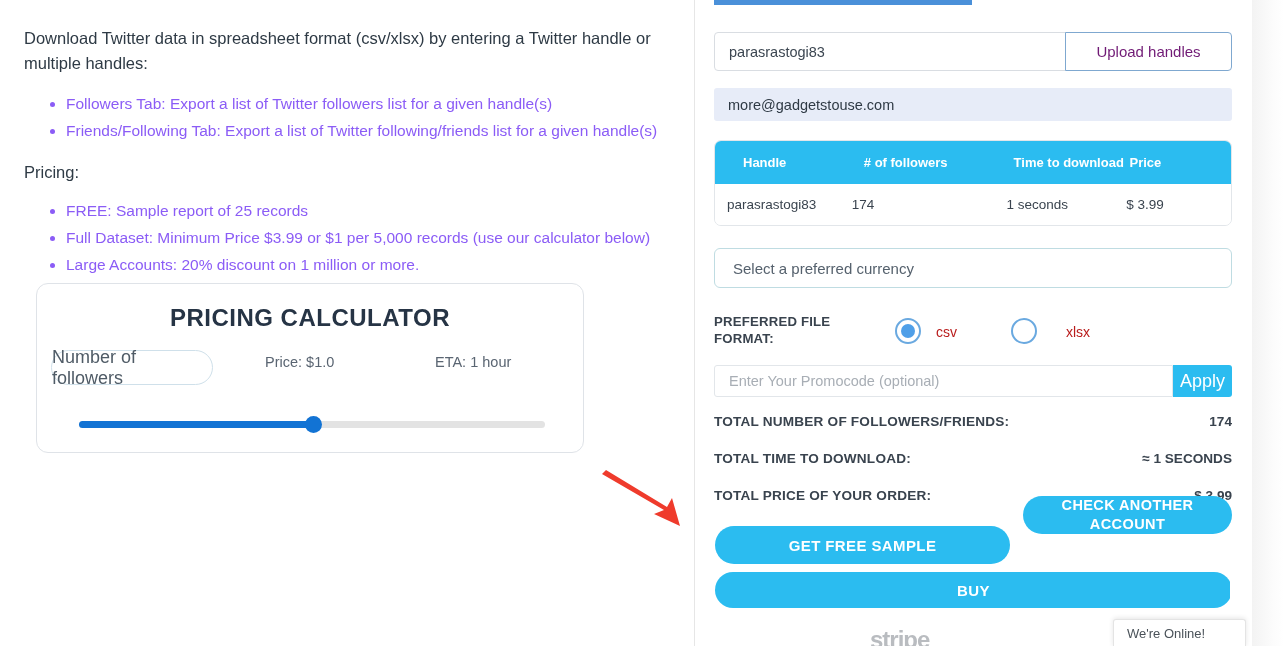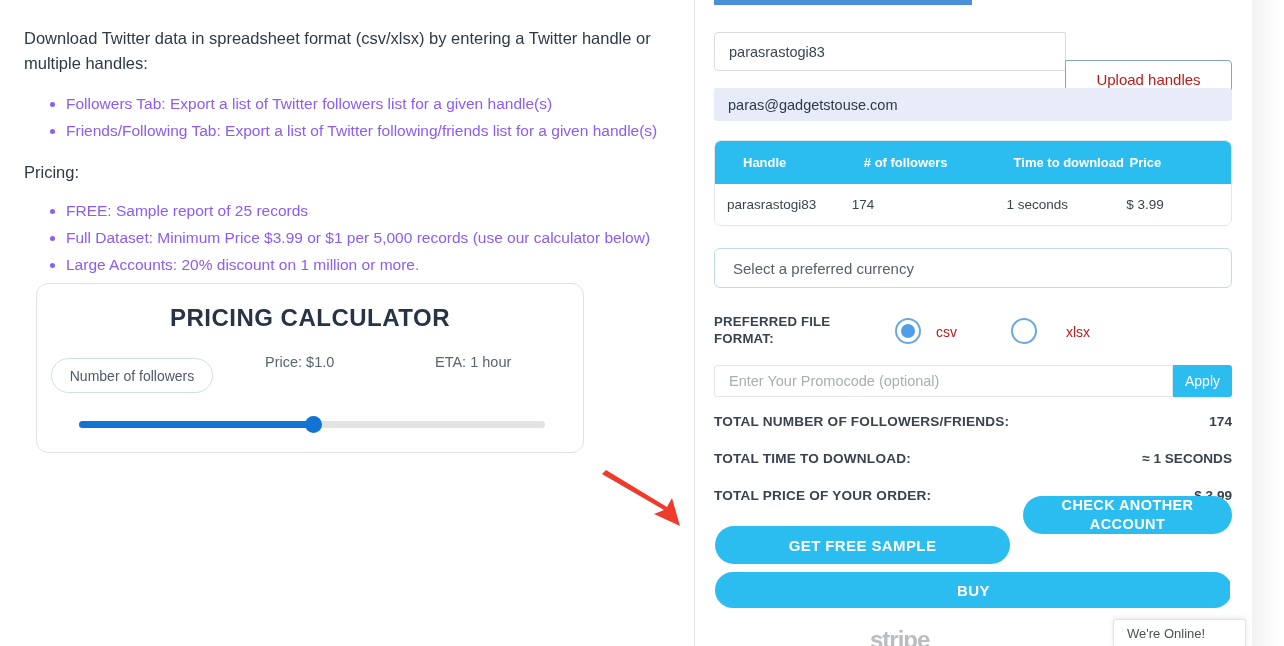--- a/index.html
+++ b/index.html
@@ -21,24 +21,24 @@
   .calc-card{
     position:absolute;left:36px;top:283px;width:548px;height:170px;
     border:1px solid #dfe3e8;border-radius:12px;background:#fff;box-sizing:border-box;
   }
   .calc-title{
     text-align:center;font-size:24px;font-weight:700;letter-spacing:.5px;
     color:#263445;margin-top:20px;
   }
   .calc-row{position:absolute;left:0;top:62px;width:100%;height:36px;}
   .pill{
-    position:absolute;left:14px;top:12px;width:162px;height:35px;
+    position:absolute;left:14px;top:4px;width:162px;height:35px;
     border:1px solid #cfe0ea;border-radius:18px;background:#fff;
     display:flex;align-items:center;justify-content:center;
-    font-size:14px;color:#4f5b66;box-sizing:border-box;
+    font-size:18px;color:#4f5b66;box-sizing:border-box;
   }
   .calc-price{position:absolute;left:228px;top:8px;font-size:14.5px;color:#5a6572;}
   .calc-eta{position:absolute;left:398px;top:8px;font-size:14.5px;color:#5a6572;}
 
   .slider-wrap{position:absolute;left:42px;top:132px;width:466px;height:18px;}
   .track{position:absolute;left:0;top:5px;width:466px;height:7px;border-radius:4px;background:#e3e3e3;}
   .track-fill{position:absolute;left:0;top:5px;width:234px;height:7px;border-radius:4px;background:#1273d4;}
   .thumb{position:absolute;left:226px;top:0;width:17px;height:17px;border-radius:50%;background:#1273d4;}
 
   
@@ -55,21 +55,21 @@
   .handle-row{position:absolute;left:19px;top:32px;width:518px;height:39px;}
   .handle-input{
     position:absolute;left:0;top:0;width:352px;height:39px;box-sizing:border-box;
     border:1px solid #d9dde2;border-radius:4px 0 0 4px;background:#fff;
     display:flex;align-items:center;padding-left:14px;font-size:14.5px;color:#3c4651;
   }
   .upload-btn{
     position:absolute;left:351px;top:0;width:167px;height:39px;box-sizing:border-box;
     border:1px solid #7fa8d0;border-radius:0 4px 4px 0;background:#fff;
     display:flex;align-items:center;justify-content:center;
-    font-size:15px;color:#b91c1c;cursor:pointer;margin-top:28px;
+    font-size:15px;color:#701a75;cursor:pointer;
   }
 
   .email-field{
     position:absolute;left:19px;top:88px;width:518px;height:33px;box-sizing:border-box;
     background:#e7ecf8;border-radius:3px;display:flex;align-items:center;
     padding-left:14px;font-size:14.5px;color:#2f3a45;
   }
 
   .table{
     position:absolute;left:19px;top:140px;width:518px;height:86px;
@@ -105,21 +105,21 @@
 
   .promo-row{position:absolute;left:19px;top:365px;width:518px;height:32px;}
   .promo-input{
     position:absolute;left:0;top:0;width:459px;height:32px;box-sizing:border-box;
     border:1px solid #e2e6ea;border-radius:3px 0 0 3px;background:#fff;
     display:flex;align-items:center;padding-left:14px;font-size:14.5px;color:#a8aeb5;
   }
   .apply-btn{
     position:absolute;left:459px;top:0;width:59px;height:32px;background:#2bbcf0;
     border-radius:0 3px 3px 0;display:flex;align-items:center;justify-content:center;
-    font-size:14px;color:#fff;cursor:pointer;
+    font-size:18px;color:#fff;cursor:pointer;
   }
 
   .total-row{position:absolute;left:19px;width:518px;height:22px;}
   .total-row .k{position:absolute;left:0;top:0;font-size:13.6px;font-weight:700;color:#39434e;letter-spacing:.2px;}
   .total-row .v{position:absolute;right:0;top:0;font-size:13.6px;font-weight:700;color:#39434e;text-align:right;}
   .t1{top:414px;} .t2{top:451px;} .t3{top:488px;}
 
   .btn{position:absolute;background:#2bbcf0;border-radius:24px;display:flex;
     align-items:center;justify-content:center;text-align:center;
     color:#fff;font-weight:700;font-size:15px;letter-spacing:.4px;cursor:pointer;}
@@ -181,21 +181,21 @@
 
   <div class="right-col">
 
     <div class="tabbar-underline"></div>
 
     <div class="handle-row">
       <div class="handle-input" placeholder="Enter Twitter handle">parasrastogi83</div>
       <div class="upload-btn">Upload handles</div>
     </div>
 
-    <div class="email-field" placeholder="Enter your email">paras@gadgetstouse.com</div>
+    <div class="email-field" placeholder="Enter your email">more@gadgetstouse.com</div>
 
     <div class="table">
       <div class="thead">
         <div class="c1">Handle</div>
         <div class="c2"># of followers</div>
         <div class="c3">Time to download</div>
         <div class="c4">Price</div>
       </div>
       <div class="trow">
         <div class="c1">parasrastogi83</div>

